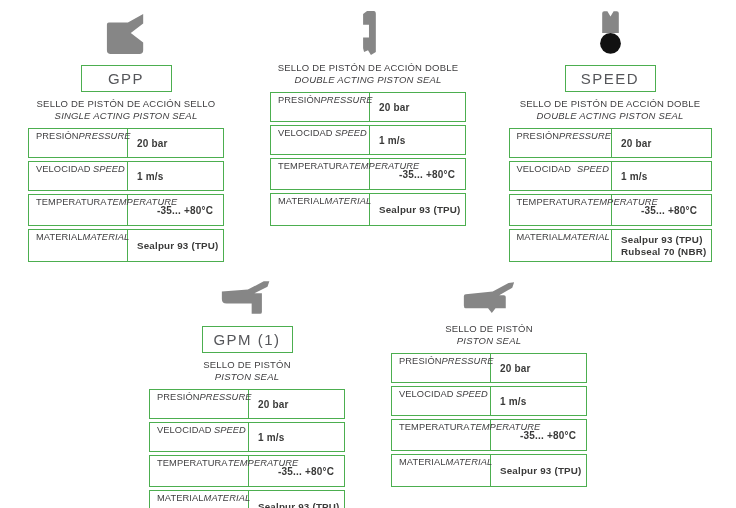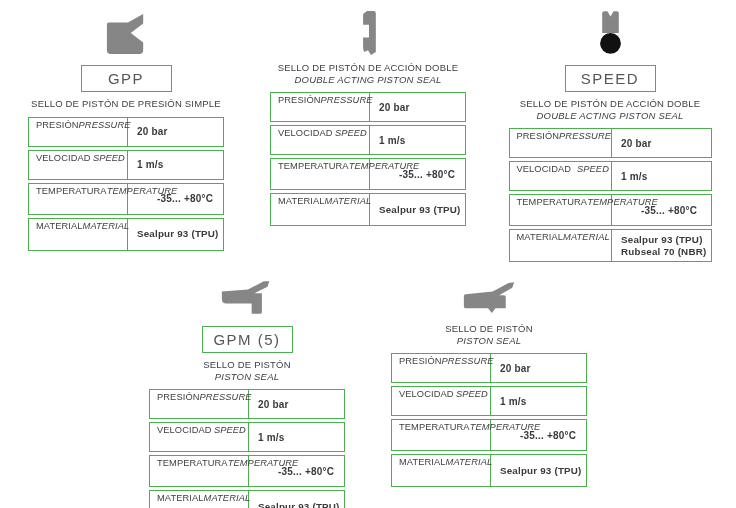--- a/index.html
+++ b/index.html
@@ -46,21 +46,22 @@
     <section class="card card-gpp">
       <div class="icon-wrap">
         <svg width="42" height="46" viewBox="0 0 44 46">
           <path d="M4 12 Q2 12 2 14 L2 41 Q2 45 6 45 L36 45 Q40 45 40 41 L40 33 L27 23 L40 13 L40 3 L24 12 Z" fill="#868686"></path>
         </svg>
       </div>
       <div class="title-box">
         <span>GPP</span>
       </div>
       <p class="desc">
-        <span class="es">SELLO DE PISTÓN DE PRESIÓN SIMPLE</span>
+        <span class="es">SELLO DE PISTÓN DE ACCIÓN SELLO</span>
+        <span class="en">SINGLE ACTING PISTON SEAL</span>
       </p>
       <div class="specs">
         <div class="spec-row">
           <div class="spec-label">
             <span>PRESIÓN</span>
             <span class="en">PRESSURE</span>
           </div>
           <div class="spec-value">
             <span>20 bar</span>
           </div>
@@ -203,21 +204,21 @@
 
   <div class="row row-bottom">
 
     <section class="card card-gpm1">
       <div class="icon-wrap">
         <svg width="54" height="38" viewBox="0 0 58 40">
           <path d="M2 13 L30 11 L47 2 L53 2 L51 8 L37 15 L45 15 L45 35 Q45 37 43 37 L34 37 L34 26 L7 26 Q2 26 2 21 Z" fill="#868686"></path>
         </svg>
       </div>
       <div class="title-box">
-        <span>GPM (5)</span>
+        <span>GPM (1)</span>
       </div>
       <p class="desc">
         <span class="es">SELLO DE PISTÓN</span>
         <span class="en">PISTON SEAL</span>
       </p>
       <div class="specs">
         <div class="spec-row">
           <div class="spec-label">
             <span>PRESIÓN</span>
             <span class="en">PRESSURE</span>

